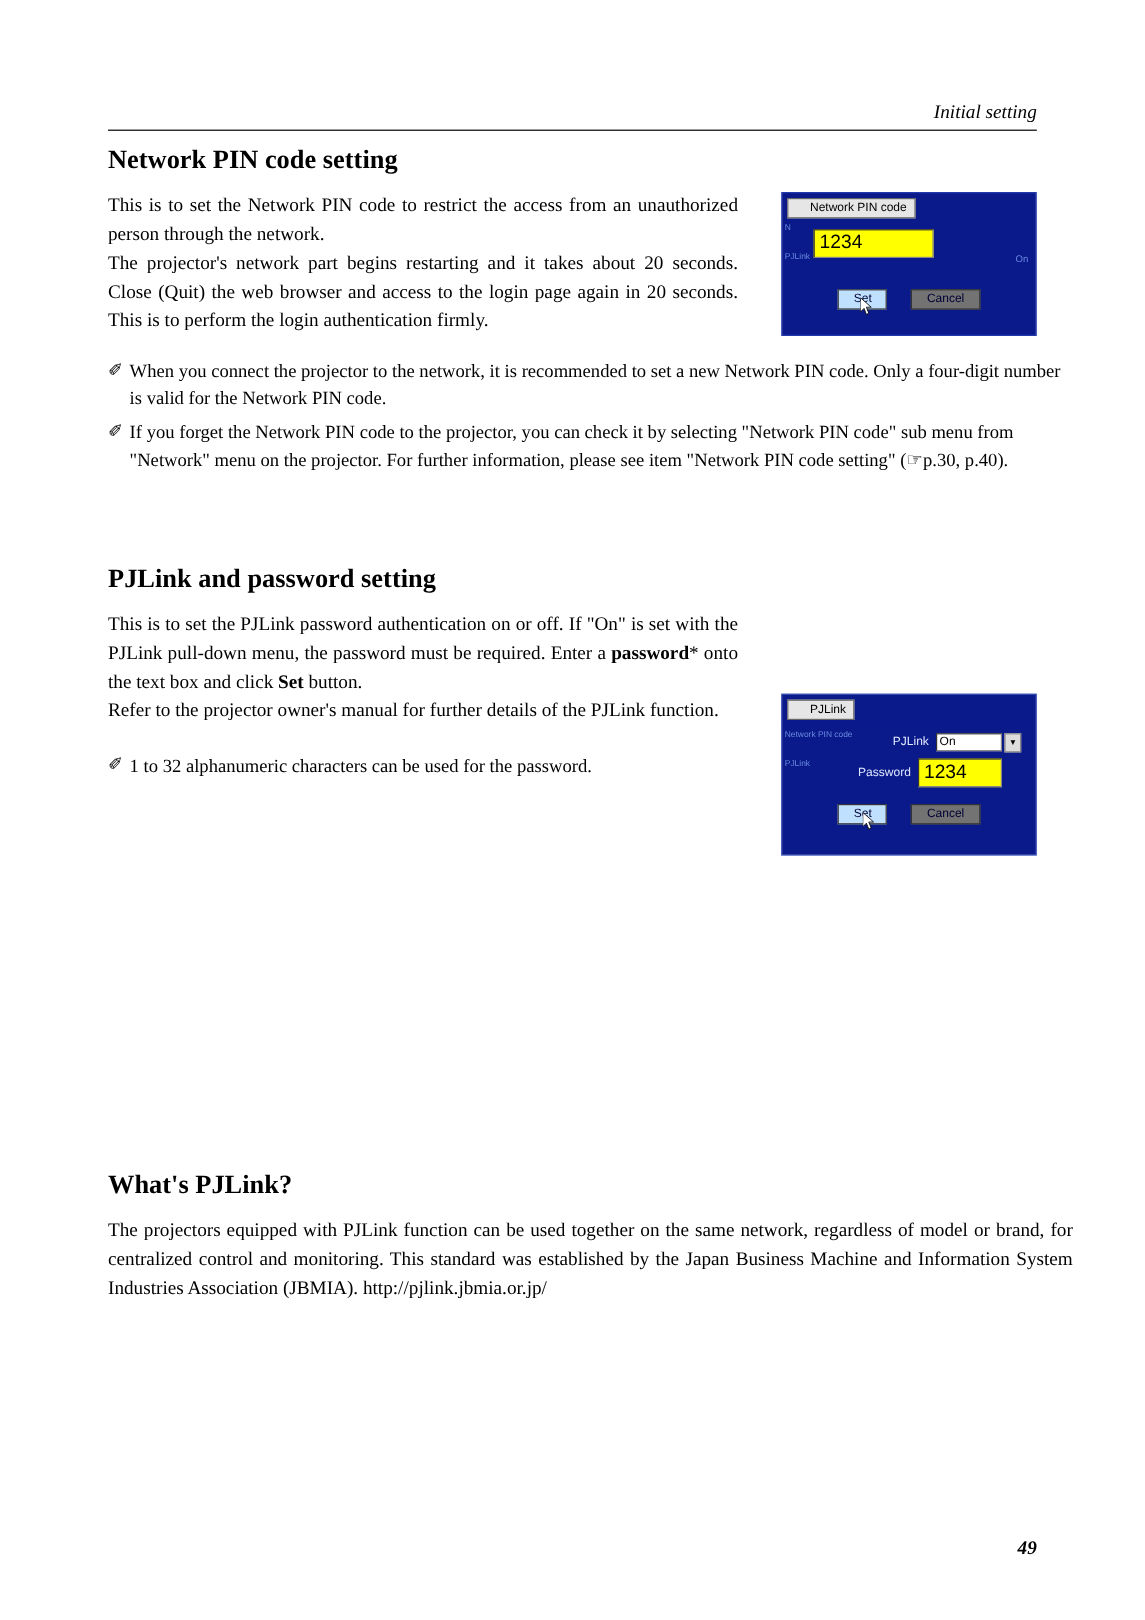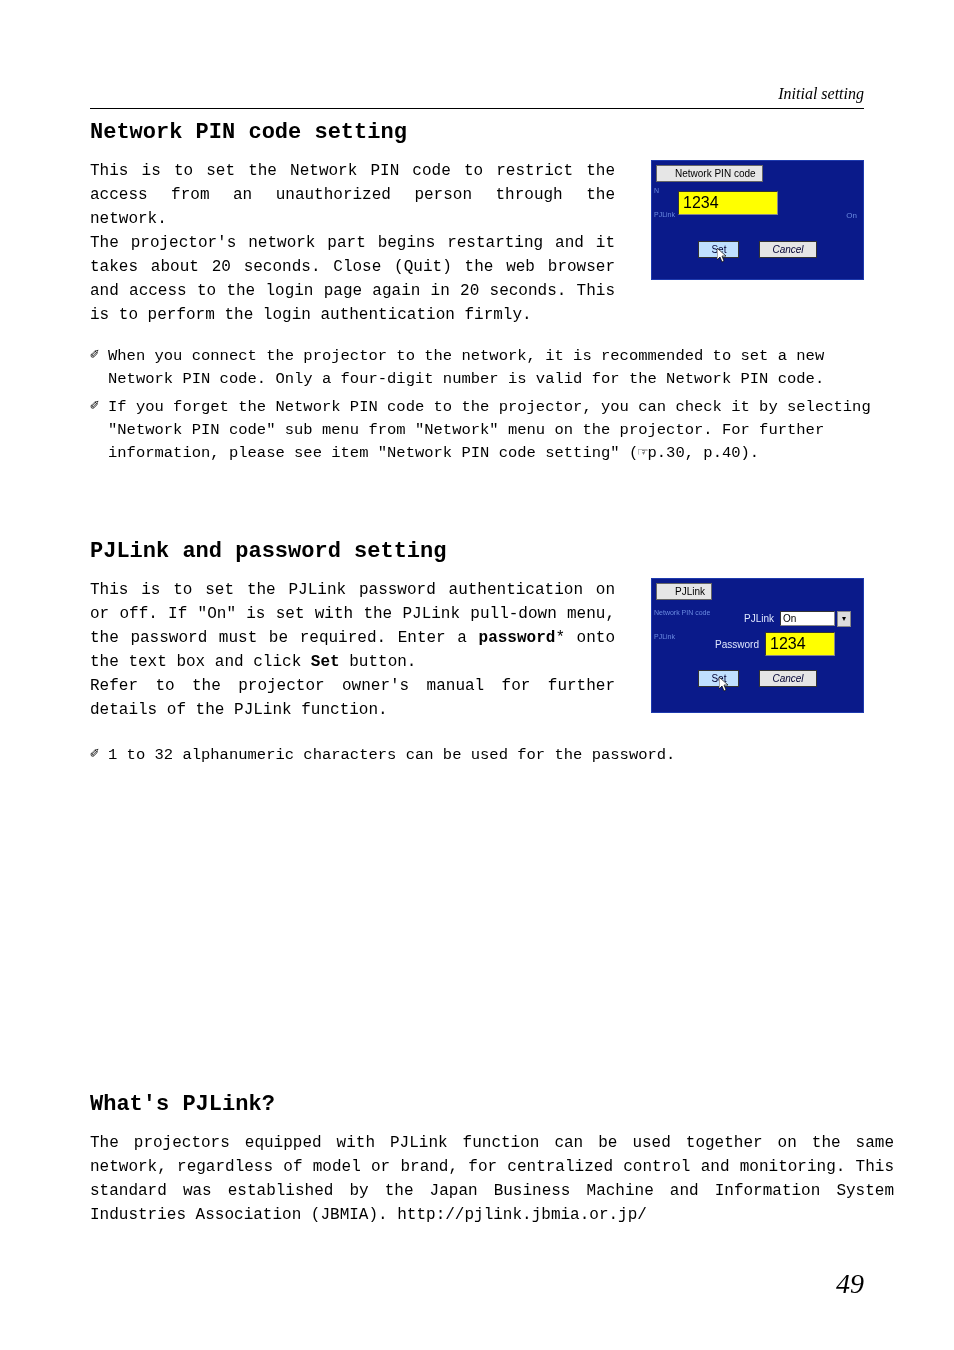--- a/index.html
+++ b/index.html
@@ -22,21 +22,20 @@
   }
   .header-rule {
     position: absolute;
     top: 108px;
     left: 90px;
     right: 90px;
     border-top: 1px solid #000;
   }
   .content {
     margin-top: 40px;
-    font-family: Liberation Mono, monospace;
   }
   h2 {
     font-size: 22px;
     font-weight: bold;
     margin-bottom: 14px;
     color: #000;
   }
   .body-text {
     font-size: 16px;
     line-height: 1.5;
@@ -61,23 +60,23 @@
   }
   .note-text {
     flex: 1;
   }
   .section-gap { height: 70px; }
   .section-gap-large { height: 320px; }
   .page-num {
     position: absolute;
     bottom: 50px;
     right: 90px;
-    font-size: 28px;
+    font-size: 16px;
     font-style: italic;
-    font-weight: normal;
+    font-weight: bold;
   }
 
   
   .dialog {
     position: absolute;
     background: linear-gradient(#0a1a8a, #0a1a8a);
     border: 1px solid #1e3aae;
     font-family: Arial, sans-serif;
   }
   .dialog-pin {
@@ -178,21 +177,21 @@
     margin-top: 8px;
   }
   .dlg-btn {
     font-size: 10px;
     padding: 2px 12px;
     border: 1px solid #333;
     color: #003;
     position: relative;
   }
   .dlg-btn-set { background: #c0e0ff; }
-  .dlg-btn-cancel { background: #e5e5e5; font-style: italic; }
+  .dlg-btn-cancel { background: #737373; }
   .cursor {
     position: absolute;
     width: 12px;
     height: 16px;
   }
   .cursor svg { width: 100%; height: 100%; }
   .dlg-sidetext {
     position:absolute;
     left:2px;
     font-size:7px;

